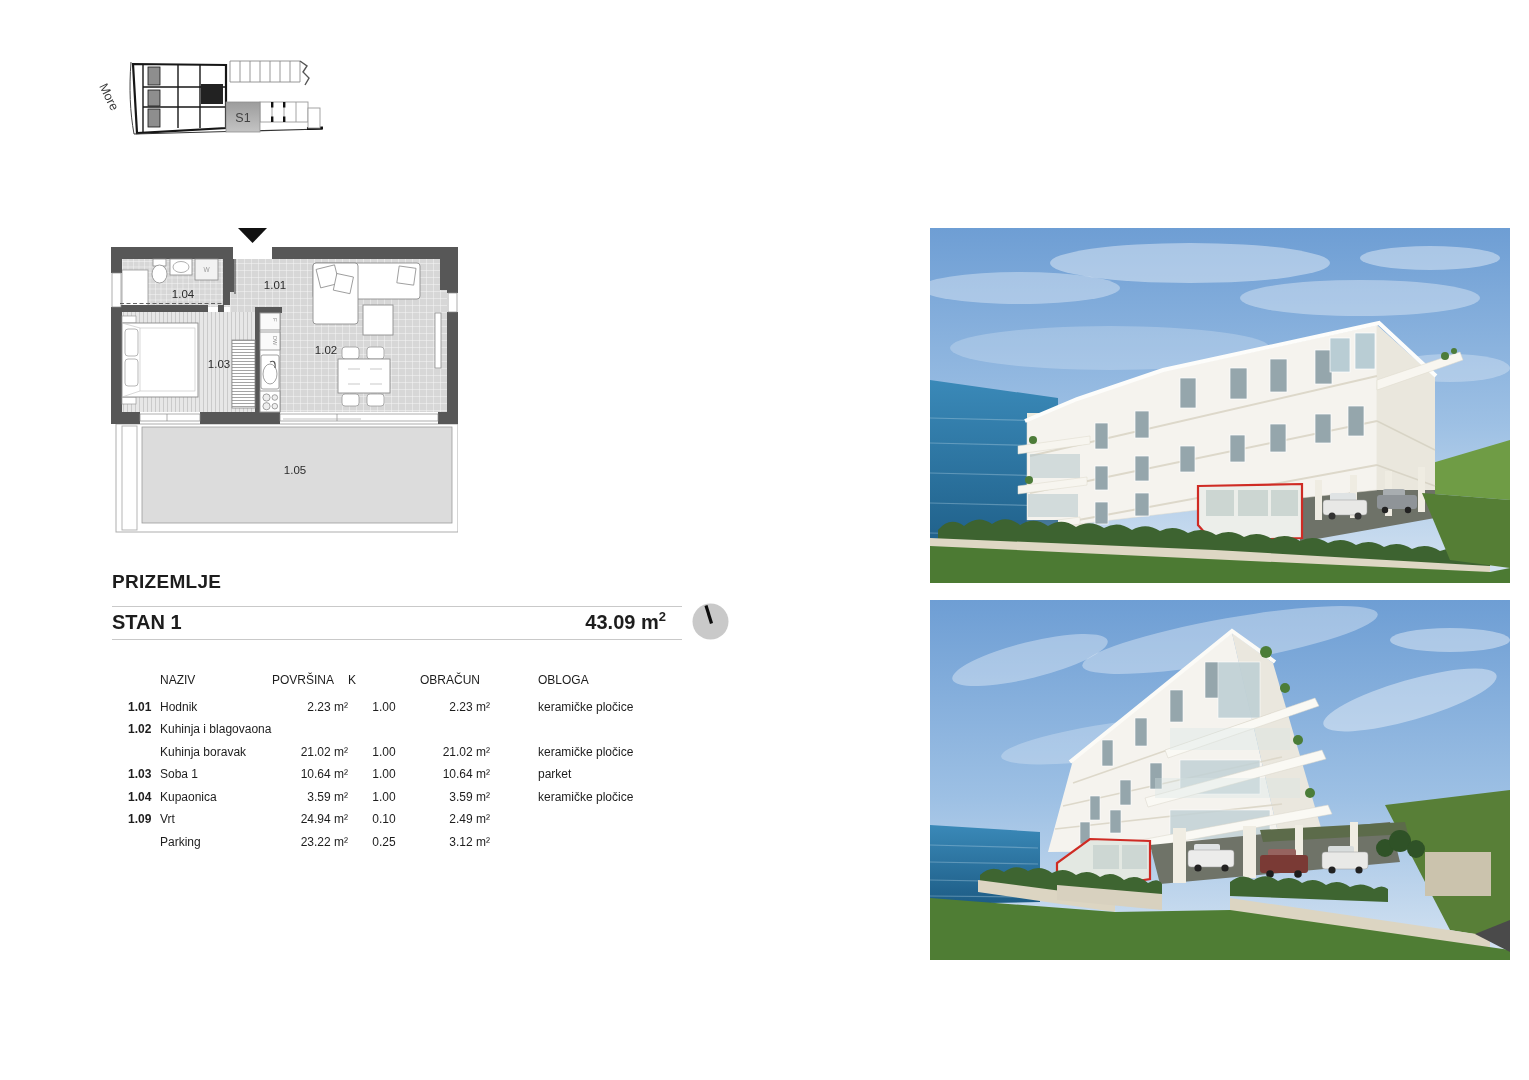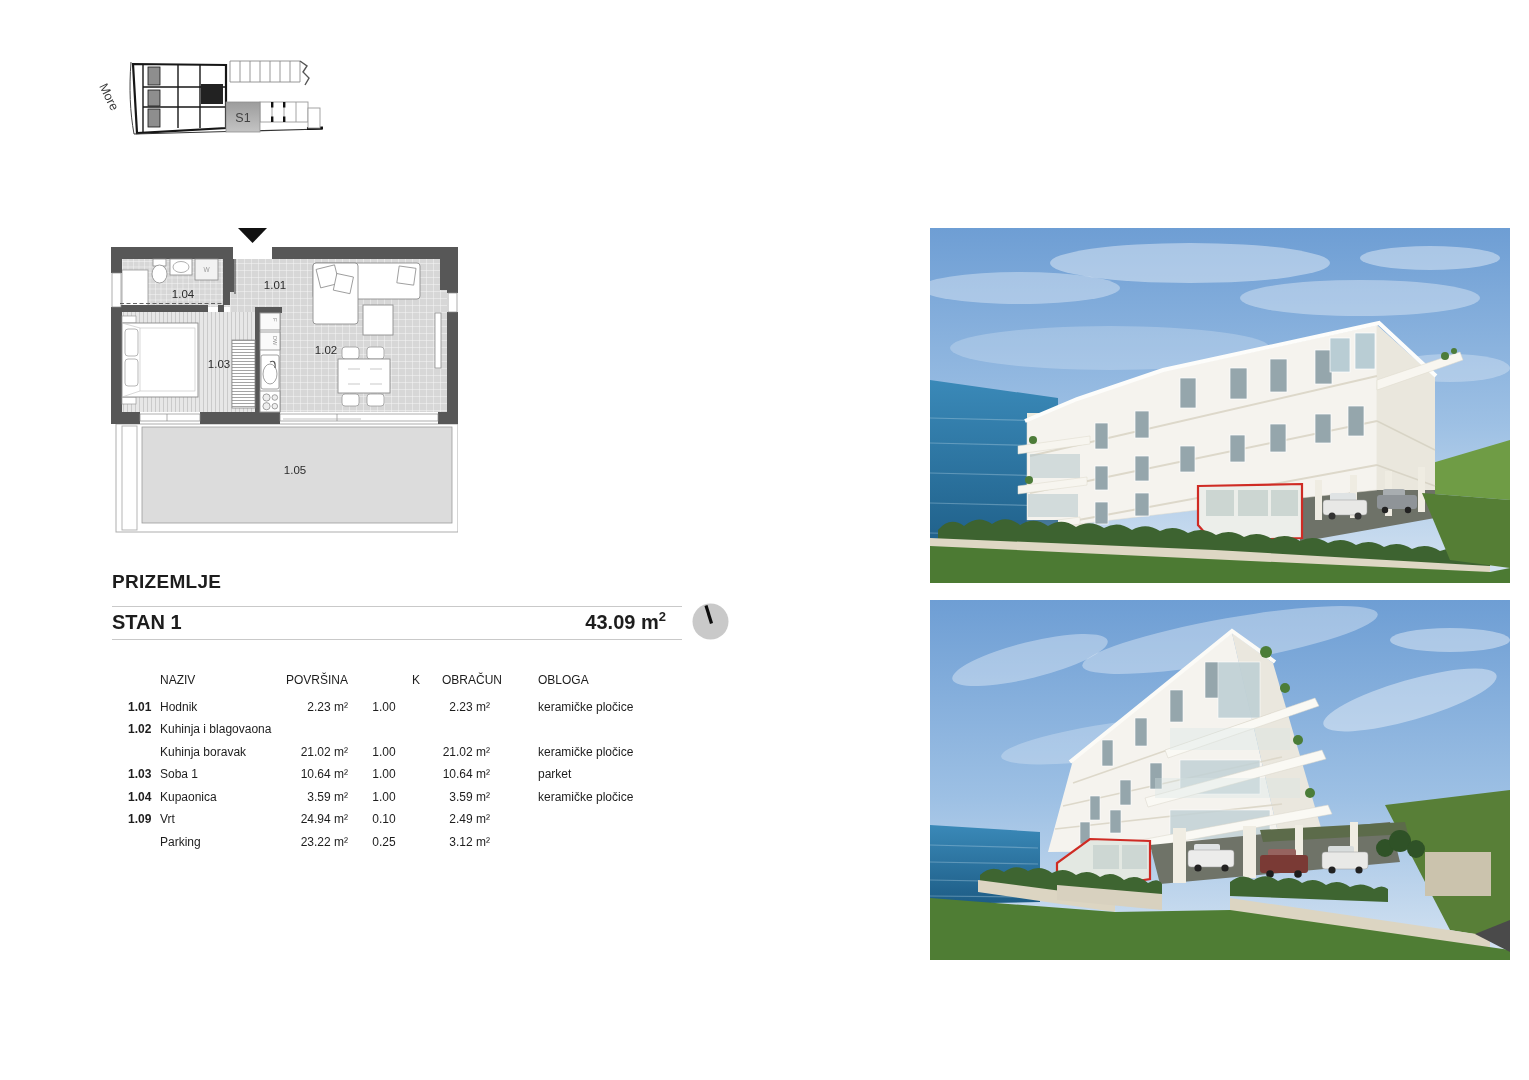--- a/index.html
+++ b/index.html
@@ -20,21 +20,21 @@
 
   .table { left:128px; top:673px; width:620px; font-size:12px; }
   .trow { display:grid; grid-template-columns:32px 112px 76px 72px 82px 210px;
           align-items:baseline; height:22.5px; }
   .thead { margin-bottom:4px; }
   .c-id { font-weight:bold; }
   .c-area,.c-calc { text-align:right; white-space:nowrap; }
   .c-calc { padding-right:12px; }
   .c-k { text-align:center; }
   .c-finish { padding-left:36px; white-space:nowrap; }
-  .h-center { text-align:right; white-space:nowrap; }
+  .h-center { text-align:left; white-space:nowrap; }
 
   #siteplan { left:85px; top:38px; }
   #floorplan { left:111px; top:228px; }
   #render1 { left:930px; top:228px; }
   #render2 { left:930px; top:600px; }
 </style>
 </head>
 <body>
 
 <div class="page">

